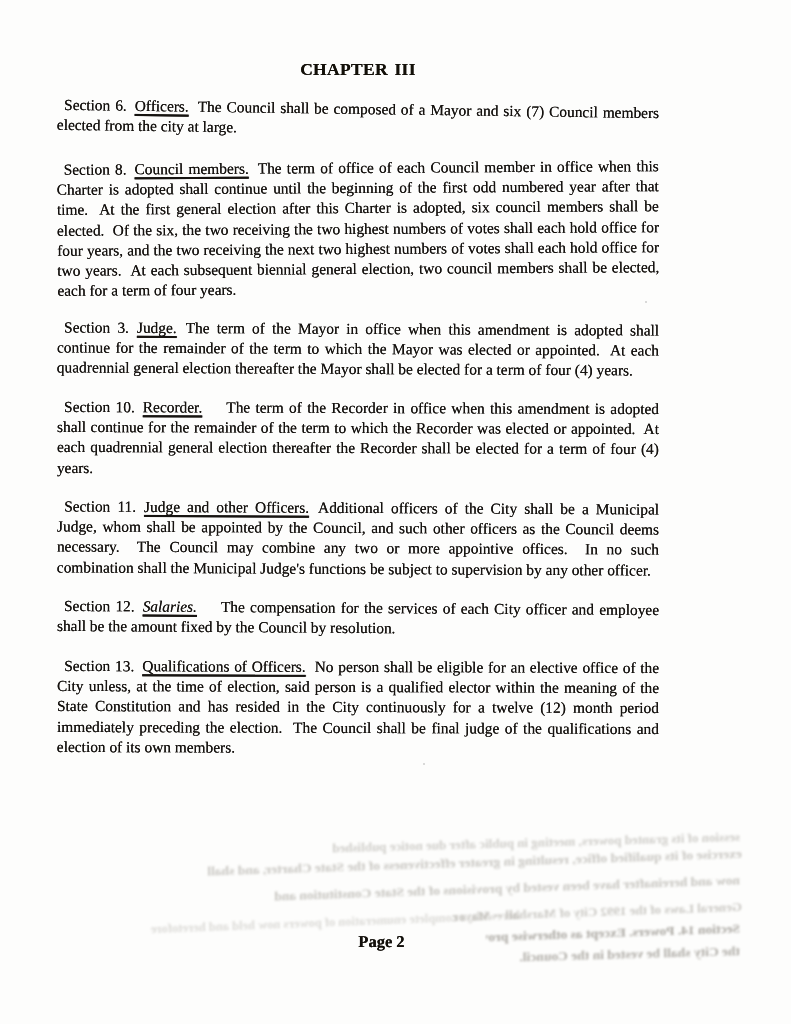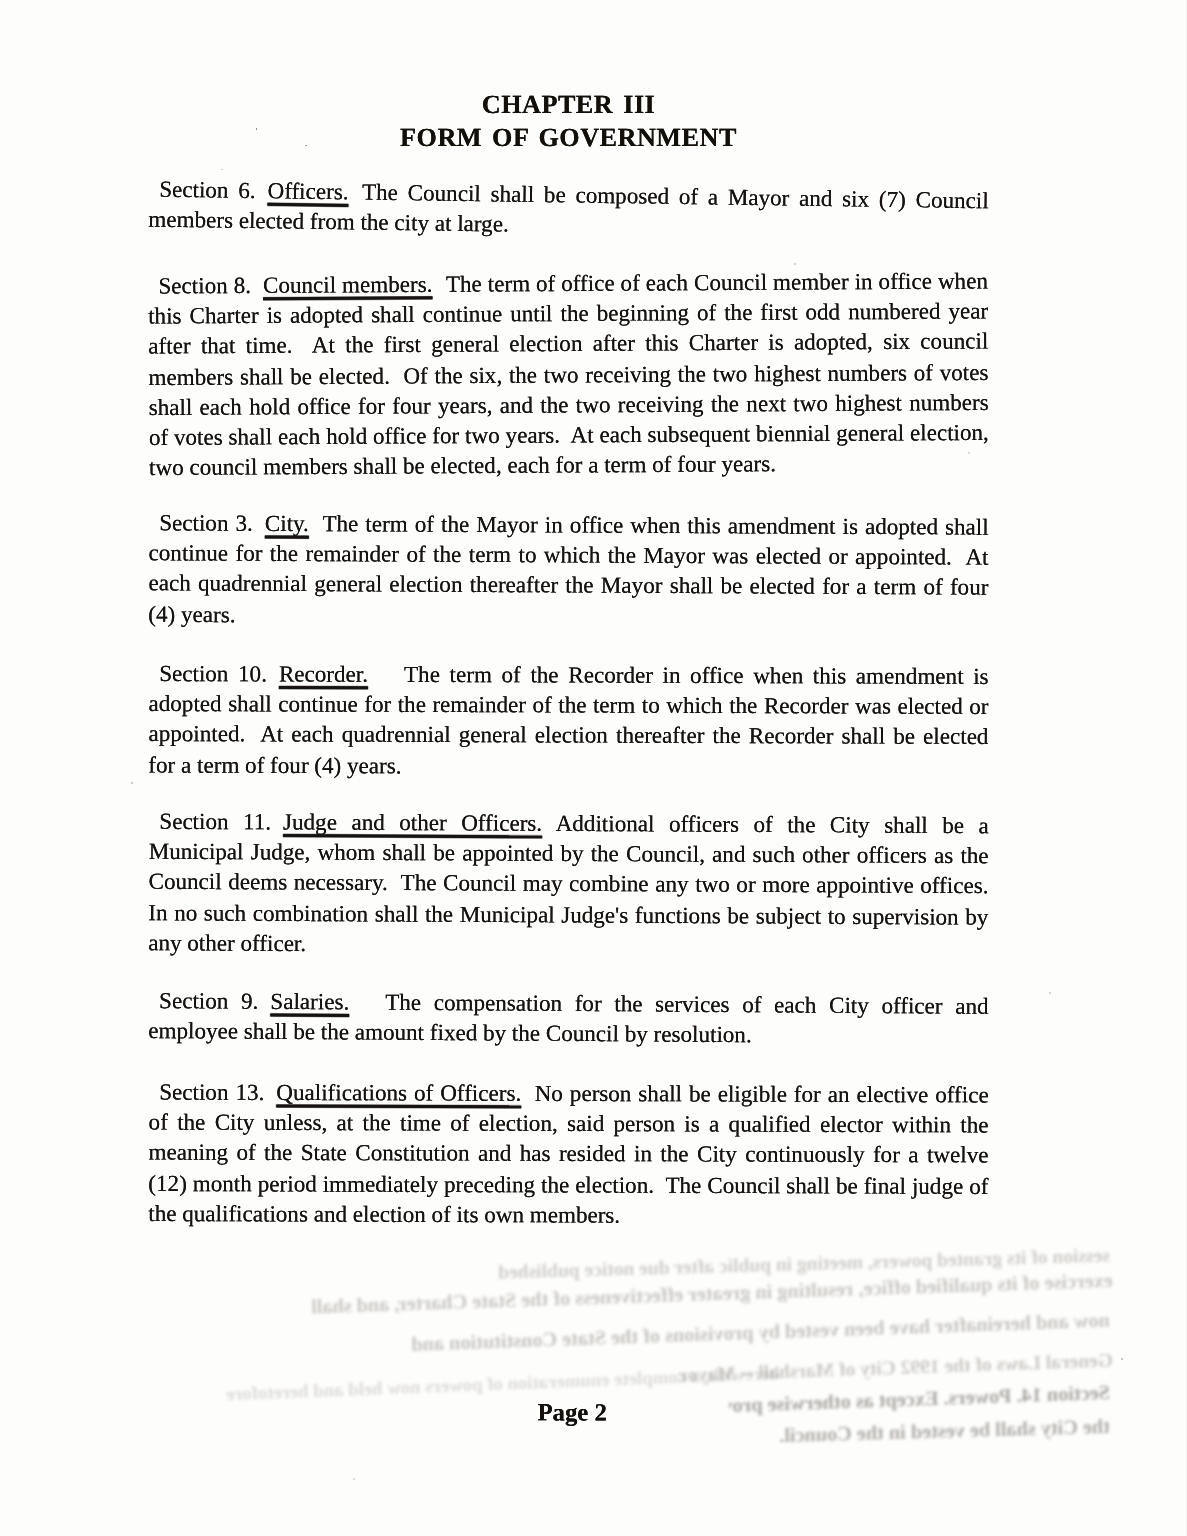--- a/index.html
+++ b/index.html
@@ -29,21 +29,21 @@
       radial-gradient(circle 1.4px at 646px 302px, rgba(0,0,0,.14) 60%, transparent 61%),
       radial-gradient(circle 1px at 88px 522px,  rgba(0,0,0,.20) 60%, transparent 61%),
       radial-gradient(circle 1px at 700px 662px, rgba(0,0,0,.16) 60%, transparent 61%),
       radial-gradient(circle 1.2px at 424px 764px, rgba(0,0,0,.14) 60%, transparent 61%),
       radial-gradient(circle 1px at 748px 906px, rgba(0,0,0,.22) 60%, transparent 61%),
       radial-gradient(circle 1px at 236px 986px, rgba(0,0,0,.12) 60%, transparent 61%);
   }
 
   .content {
     position: relative;
-    padding: 58px 52px 0 99px;
+    padding: 58px 52px 0 57px;
     width: 711px;
   }
 
   .title {
     text-align: center;
     font-weight: 700;
     font-size: 17.5px;
     line-height: 22px;
     letter-spacing: 0.3px;
     word-spacing: 2px;
@@ -61,21 +61,21 @@
     text-shadow: 0 0 .35px currentColor;
   }
   .sec-label  { margin-right: 8px; }
   .sec-head   {
     text-decoration: underline;
     text-decoration-thickness: 1.6px;
     text-underline-offset: 3px;
     margin-right: 9px;
   }
   .sec-head.g2 { margin-right: 24px; }
-  .sec-head.g3 { margin-right: 24px; }
+  .sec-head.g3 { margin-right: 24px; font-style: italic; }
 
   
   .r-p08 { transform: rotate(0.8deg); }
   .r-m04 { transform: rotate(-0.35deg); }
   .r-p03 { transform: rotate(0.3deg); }
   .r-p02 { transform: rotate(0.2deg); }
   .r-p04 { transform: rotate(0.4deg); }
 
   
   .bleed {
@@ -111,34 +111,33 @@
 </style>
 </head>
 <body>
 
 <div class="page">
 
   <div class="content">
 
     <div class="title">
       <div>CHAPTER III</div>
-      <div>FORM OF GOVERNMENT</div>
     </div>
 
     <p class="section r-p08"><span class="sec-label">Section 6.</span><span class="sec-head">Officers.</span><span class="sec-body">The Council shall be composed of a Mayor and six (7) Council members elected from the city at large.</span></p>
 
     <p class="section r-m04"><span class="sec-label">Section 8.</span><span class="sec-head">Council members.</span><span class="sec-body">The term of office of each Council member in office when this Charter is adopted shall continue until the beginning of the first odd numbered year after that time.  At the first general election after this Charter is adopted, six council members shall be elected.  Of the six, the two receiving the two highest numbers of votes shall each hold office for four years, and the two receiving the next two highest numbers of votes shall each hold office for two years.  At each subsequent biennial general election, two council members shall be elected, each for a term of four years.</span></p>
 
-    <p class="section r-p03"><span class="sec-label">Section 3.</span><span class="sec-head">City.</span><span class="sec-body">The term of the Mayor in office when this amendment is adopted shall continue for the remainder of the term to which the Mayor was elected or appointed.  At each quadrennial general election thereafter the Mayor shall be elected for a term of four (4) years.</span></p>
+    <p class="section r-p03"><span class="sec-label">Section 3.</span><span class="sec-head">Judge.</span><span class="sec-body">The term of the Mayor in office when this amendment is adopted shall continue for the remainder of the term to which the Mayor was elected or appointed.  At each quadrennial general election thereafter the Mayor shall be elected for a term of four (4) years.</span></p>
 
     <p class="section r-p02"><span class="sec-label">Section 10.</span><span class="sec-head g2">Recorder.</span><span class="sec-body">The term of the Recorder in office when this amendment is adopted shall continue for the remainder of the term to which the Recorder was elected or appointed.  At each quadrennial general election thereafter the Recorder shall be elected for a term of four (4) years.</span></p>
 
     <p class="section r-p03"><span class="sec-label">Section 11.</span><span class="sec-head">Judge and other Officers.</span><span class="sec-body">Additional officers of the City shall be a Municipal Judge, whom shall be appointed by the Council, and such other officers as the Council deems necessary.  The Council may combine any two or more appointive offices.  In no such combination shall the Municipal Judge's functions be subject to supervision by any other officer.</span></p>
 
-    <p class="section r-p04"><span class="sec-label">Section 9.</span><span class="sec-head g3">Salaries.</span><span class="sec-body">The compensation for the services of each City officer and employee shall be the amount fixed by the Council by resolution.</span></p>
+    <p class="section r-p04"><span class="sec-label">Section 12.</span><span class="sec-head g3">Salaries.</span><span class="sec-body">The compensation for the services of each City officer and employee shall be the amount fixed by the Council by resolution.</span></p>
 
     <p class="section r-p02"><span class="sec-label">Section 13.</span><span class="sec-head">Qualifications of Officers.</span><span class="sec-body">No person shall be eligible for an elective office of the City unless, at the time of election, said person is a qualified elector within the meaning of the State Constitution and has resided in the City continuously for a twelve (12) month period immediately preceding the election.  The Council shall be final judge of the qualifications and election of its own members.</span></p>
 
   </div>
 
   <div class="bleed b1">session of its granted powers, meeting in public after due notice published</div>
   <div class="bleed b2">exercise of its qualified office, resulting in greater effectiveness of the State Charter, and shall</div>
   <div class="bleed b3">now and hereinafter have been vested by provisions of the State Constitution and</div>
   <div class="bleed b4">General Laws of the 1992 City of Marshall -- Mayor.</div>
   <div class="bleed b5">herewith, a complete enumeration of powers now held and heretofore</div>

